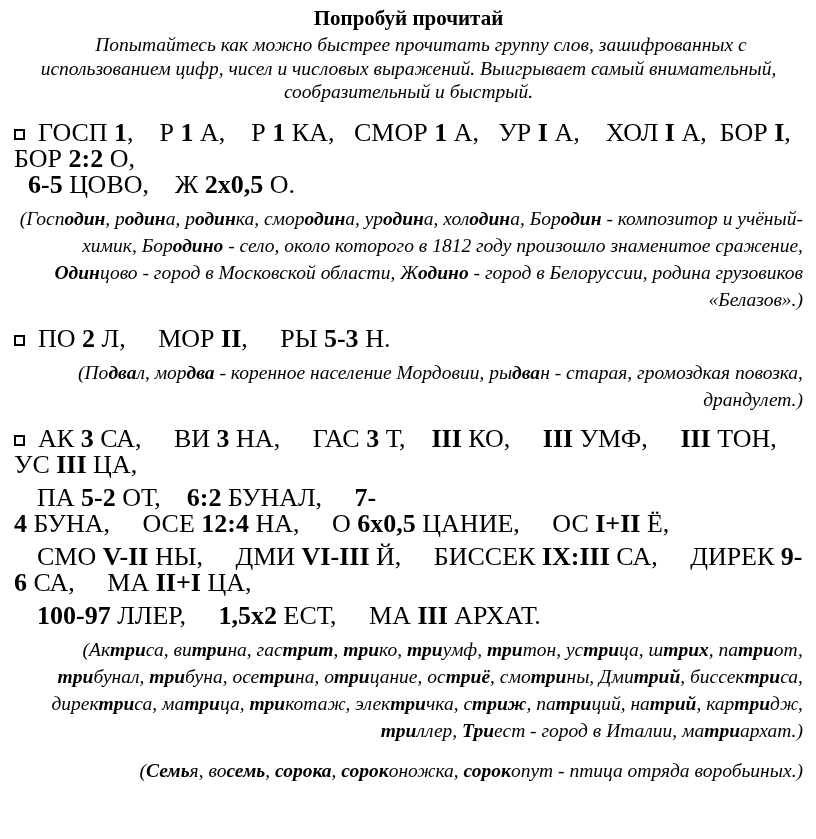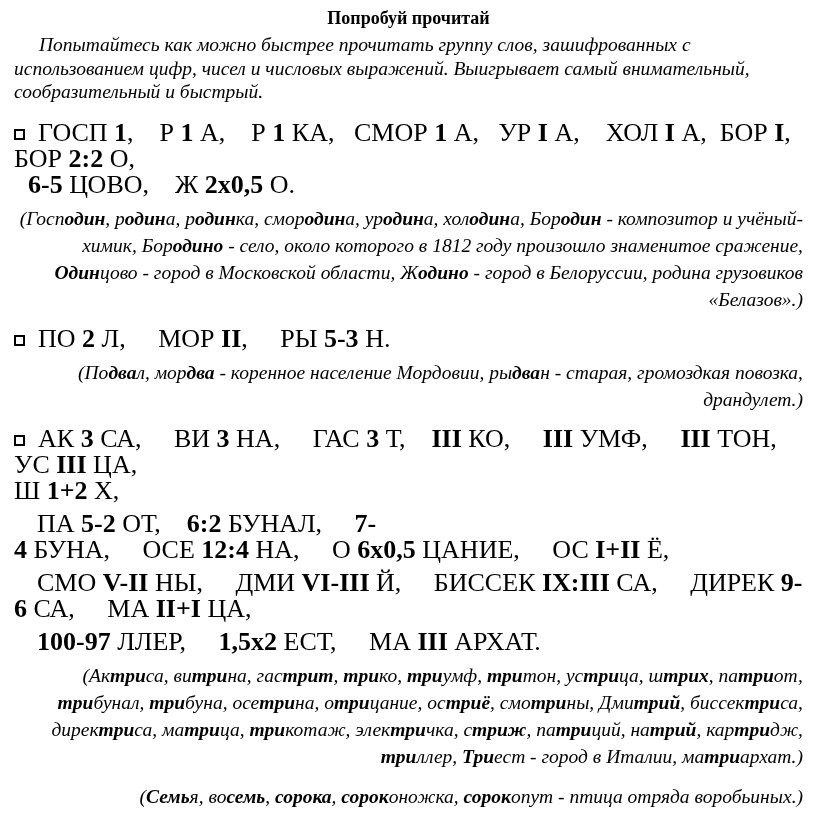--- a/index.html
+++ b/index.html
@@ -3,26 +3,26 @@
 <meta charset="utf-8">
 <style>
   html, body { margin: 0; padding: 0; }
   body {
     width: 816px; height: 839px; overflow: hidden;
     background: #ffffff; color: #000000;
     font-family: "Liberation Serif", serif;
   }
   .page { padding: 5px 13px 0 14px; }
   .title {
-    font-size: 18px; line-height: 26px; font-weight: bold;
+    font-size: 21px; line-height: 26px; font-weight: bold;
     text-align: center; margin: 0 0 2px 0;
   }
   .intro {
     font-size: 19.5px; line-height: 23.5px; font-style: italic;
-    text-indent: 25px; margin: 0 0 16px 0; text-align: left;
+    text-indent: 25px; margin: 0 0 16px 0; text-align: center;
   }
   .pz { margin: 0 0 7px 0; }
   .ln { font-size: 26px; line-height: 26px; white-space: pre-wrap; }
   .ind1 { padding-left: 14px; }
   .ind2 { padding-left: 23px; }
   .bullet {
     display: inline-block; width: 7px; height: 7px;
     border: 2px solid #000; margin-right: 13px; vertical-align: 1px;
   }
   .ans {
@@ -42,21 +42,20 @@
         <div class="ln"><span class="bullet"></span><span>ГОСП </span><span class="bb">1</span><span>,    Р </span><span class="bb">1</span><span> А,    Р </span><span class="bb">1</span><span> КА,   СМОР </span><span class="bb">1</span><span> А,   УР </span><span class="bb">I</span><span> А,    ХОЛ </span><span class="bb">I</span><span> А,  БОР </span><span class="bb">I</span><span>,    БОР </span><span class="bb">2:2</span><span> О,</span></div>
         <div class="ln ind1"><span class="bb">6-5</span><span> ЦОВО,    Ж </span><span class="bb">2х0,5</span><span> О.</span></div>
       </div>
       <div class="ans"><span>(Госп</span><span class="bb">один</span><span>, р</span><span class="bb">один</span><span>а, р</span><span class="bb">один</span><span>ка, смор</span><span class="bb">один</span><span>а, ур</span><span class="bb">один</span><span>а, хол</span><span class="bb">один</span><span>а, Бор</span><span class="bb">один</span><span> - композитор и учёный-химик, Бор</span><span class="bb">одино</span><span> - село, около которого в 1812 году произошло знаменитое сражение, </span><span class="bb">Один</span><span>цово - город в Московской области, Ж</span><span class="bb">одино</span><span> - город в Белоруссии, родина грузовиков «Белазов».)</span></div>
       <div class="pz">
         <div class="ln"><span class="bullet"></span><span>ПО </span><span class="bb">2</span><span> Л,     МОР </span><span class="bb">II</span><span>,     РЫ </span><span class="bb">5-3</span><span> Н.</span></div>
       </div>
       <div class="ans"><span>(По</span><span class="bb">два</span><span>л, мор</span><span class="bb">два</span><span> - коренное население Мордовии, ры</span><span class="bb">два</span><span>н - старая, громоздкая повозка, драндулет.)</span></div>
       <div class="pz">
         <div class="ln"><span class="bullet"></span><span>АК </span><span class="bb">3</span><span> СА,     ВИ </span><span class="bb">3</span><span> НА,     ГАС </span><span class="bb">3</span><span> Т,    </span><span class="bb">III</span><span> КО,     </span><span class="bb">III</span><span> УМФ,     </span><span class="bb">III</span><span> ТОН,     УС </span><span class="bb">III</span><span> ЦА,</span></div>
-        <div class="ln"><span>Ш </span><span class="bb">1+2</span><span> Х,</span></div>
       </div>
       <div class="pz">
         <div class="ln ind2"><span>ПА </span><span class="bb">5-2</span><span> ОТ,    </span><span class="bb">6:2</span><span> БУНАЛ,     </span><span class="bb">7-</span></div>
         <div class="ln"><span class="bb">4</span><span> БУНА,     ОСЕ </span><span class="bb">12:4</span><span> НА,     О </span><span class="bb">6х0,5</span><span> ЦАНИЕ,     ОС </span><span class="bb">I+II</span><span> Ё,</span></div>
       </div>
       <div class="pz">
         <div class="ln ind2"><span>СМО </span><span class="bb">V-II</span><span> НЫ,     ДМИ </span><span class="bb">VI-III</span><span> Й,     БИССЕК </span><span class="bb">IX:III</span><span> СА,     ДИРЕК </span><span class="bb">9-</span></div>
         <div class="ln"><span class="bb">6</span><span> СА,     МА </span><span class="bb">II+I</span><span> ЦА,</span></div>
       </div>
       <div class="pz">

